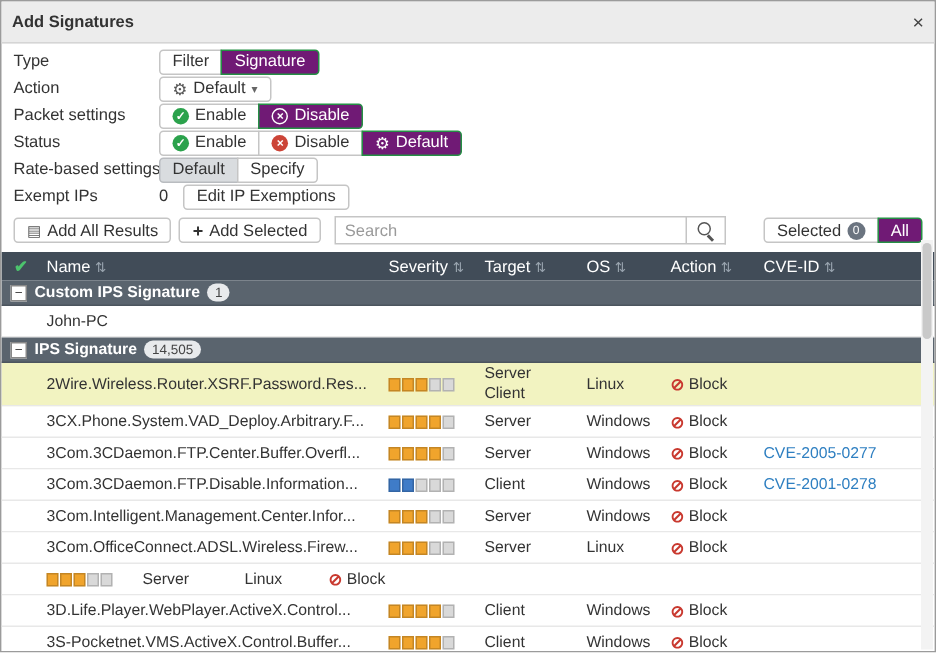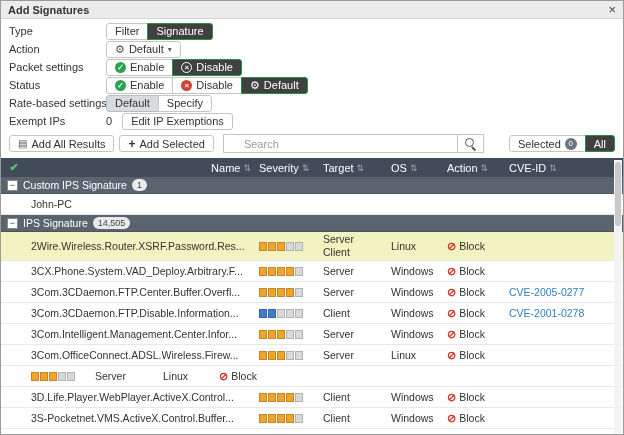--- a/index.html
+++ b/index.html
@@ -1,43 +1,43 @@
 <!DOCTYPE html>
 <html><head>
 <meta charset="utf-8">
 <style>
   *{margin:0;padding:0;box-sizing:border-box;font-family:"Liberation Sans",sans-serif}
   html,body{width:624px;height:435px;background:#fff;overflow:hidden}
   .dialog{width:624px;height:435px;border:1px solid #9b9b9b;position:relative;overflow:hidden;background:#fff}
-  .titlebar{height:18px;background:#ececec;border-bottom:1px solid #d5d5d5;display:flex;align-items:center;justify-content:space-between;padding:0 7px}
+  .titlebar{height:28px;background:#ececec;border-bottom:1px solid #d5d5d5;display:flex;align-items:center;justify-content:space-between;padding:0 7px}
   .title{font-size:11px;font-weight:bold;color:#333}
   .close{font-size:13px;color:#444;cursor:pointer;line-height:13px}
   .form{padding:4px 8px 0}
   .frow{display:flex;align-items:center;height:16px;margin-bottom:2px}
   .flabel{width:97px;font-size:11px;color:#333;white-space:nowrap}
   .seg{display:inline-flex}
   .btn{font-size:11px;color:#333;background:#fff;border:1px solid #c5c5c5;padding:0 8px;height:17px;display:inline-flex;align-items:center;gap:4px;cursor:pointer;white-space:nowrap;border-radius:3px}
   .seg .btn{border-radius:0;margin-left:-1px}
   .seg .btn:first-child{border-radius:3px 0 0 3px;margin-left:0}
   .seg .btn:last-child{border-radius:0 3px 3px 0}
-  .btn.green{background:#404040;border-color:#259045;color:#fff}
+  .btn.green{background:#701a75;border-color:#259045;color:#fff}
   .btn.graysel{background:#d9dcdf;border-color:#b9bcc0}
   .ico{width:11px;height:11px;border-radius:50%;font-size:8px;line-height:11px;text-align:center;display:inline-block;font-weight:bold;flex:0 0 auto}
   .ico.greenbg{background:#2ba24c;color:#fff}
   .ico.redbg{background:#cc4437;color:#fff}
   .ico.whitering{border:1px solid #fff;color:#fff;line-height:9px;background:transparent}
   .gear{font-size:11px;color:#555}
   .btn.green .gear{color:#fff}
   .caret{font-size:8px;color:#666}
   .count-plain{font-size:11px;color:#333;margin-right:10px}
   .toolbar{display:flex;align-items:center;padding:3px 8px 5px;gap:5px}
   .tbico{font-size:10px;color:#555}
   .plus{font-weight:bold;font-size:12px;color:#333}
   .searchwrap{display:flex;margin-left:4px}
-  .search{width:235px;height:19px;border:1px solid #c5c5c5;font-size:11px;padding:0 20px;outline:none;color:#333}
+  .search{width:235px;height:19px;border:1px solid #c5c5c5;font-size:11px;padding:0 6px;outline:none;color:#333}
   .search::placeholder{color:#9a9a9a}
   .searchbtn{width:26px;height:19px;border:1px solid #c5c5c5;border-left:none;background:#fff;display:flex;align-items:center;justify-content:center;cursor:pointer}
   .mag{position:relative;width:11px;height:11px;display:inline-block}
   .mag::before{content:'';position:absolute;top:0;left:0;width:7px;height:7px;border:1.5px solid #555;border-radius:50%}
   .mag::after{content:'';position:absolute;left:7.5px;top:7.5px;width:4.5px;height:1.5px;background:#555;transform:rotate(45deg);transform-origin:left center}
   .selwrap{margin-left:auto;display:inline-flex}
   .cbadge{background:#6b7480;color:#fff;border-radius:50%;min-width:12px;height:12px;font-size:8px;line-height:12px;text-align:center;display:inline-block}
   .table{width:100%}
   .thead{display:flex;background:#414c58;color:#fff;height:19px;align-items:center;font-size:11px}
   .th{display:flex;align-items:center;gap:3px;padding:0 4px;height:100%;cursor:pointer}
@@ -45,21 +45,21 @@
   .selall{color:#4cc46d;font-weight:bold;font-size:11px}
   .c-check{width:26px;justify-content:center}
   .c-name{width:228px;overflow:hidden}
   .c-sev{width:64px}
   .c-target{width:68px}
   .c-os{width:56px}
   .c-action{width:62px}
   .c-cve{flex:1}
   .grow{display:flex;align-items:center;background:#5a646e;color:#fff;height:17px;font-size:10.5px;gap:5px;padding:0 6px;border-bottom:1px solid #4c555e}
   .collapse{width:11px;height:11px;background:#fff;color:#444;font-size:9px;line-height:9px;text-align:center;border:1px solid #888;display:inline-block;cursor:pointer}
-  .gname{font-weight:normal}
+  .gname{font-weight:bold}
   .gcount{background:#e8eaec;color:#444;border-radius:8px;font-size:9px;padding:0 5px;line-height:12px}
   .trow{display:flex;align-items:center;min-height:21px;border-bottom:1px solid #e8e8e8;font-size:10.5px;color:#333;background:#fff;cursor:pointer}
   .trow.hl{background:#f2f3c1}
   .td{padding:1px 4px;display:flex;align-items:center;align-self:stretch}
   .td.c-target{white-space:pre-line;line-height:13px}
   .nametext{white-space:nowrap;overflow:hidden}
   .sevbar{display:inline-flex;gap:1px}
   .sevseg{width:8px;height:9px;border:1px solid rgba(0,0,0,0.18);display:inline-block}
   .blockico{color:#c9392f;font-weight:bold;font-size:11px;margin-right:3px}
   .link{color:#2e7fc1;cursor:pointer}
@@ -165,21 +165,21 @@
       </button>
       <button class="btn green">All</button>
     </div>
   </div>
 
   <div class="table">
     <div class="thead">
       <div class="th c-check">
         <span class="selall">✔</span>
       </div>
-      <div class="th c-name" style="justify-content:flex-end">
+      <div class="th c-name" style="justify-content:flex-start">
         <span>Name</span>
           <span class="sort">⇅</span>
       </div>
       <div class="th c-sev">
         <span>Severity</span>
           <span class="sort">⇅</span>
       </div>
       <div class="th c-target">
         <span>Target</span>
           <span class="sort">⇅</span>

